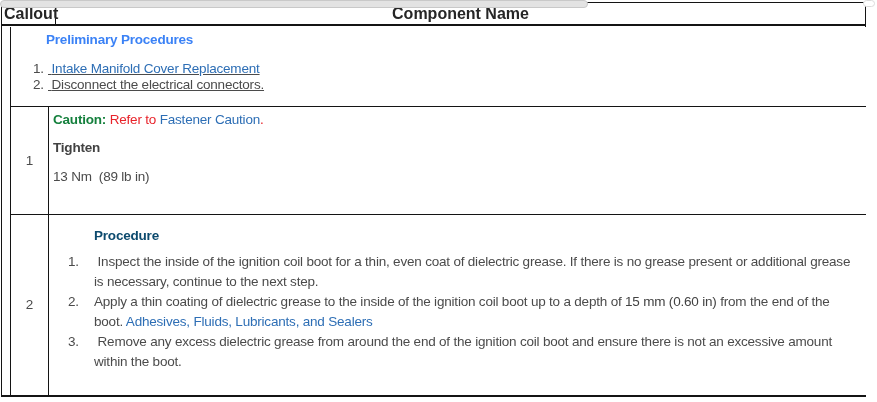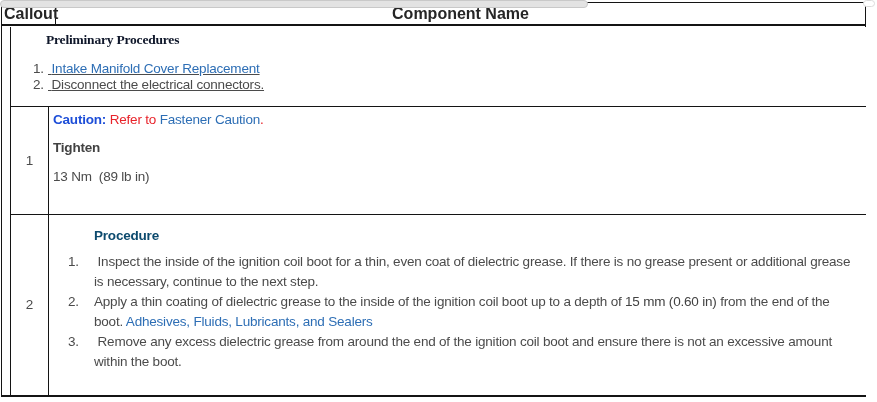--- a/index.html
+++ b/index.html
@@ -45,21 +45,21 @@
   .brow.r2 { height: 180px; border-bottom: none; }
 
   .callout-cell {
     width: 38px; border-right: 1px solid #141414; flex: 0 0 38px;
     display: flex; align-items: center; justify-content: center; font-size: 13.5px;
   }
   .content-cell { flex: 1; padding: 3px 10px 0 4px; overflow: hidden; }
   .prelim-cell { flex: 1; padding: 4px 10px 0 35px; overflow: hidden; }
 
   .bold { font-weight: normal; color: #424242; }
-  .prelim-title { font-weight: bold; color: #0f172a; line-height: 18px; font-family: Liberation Serif, serif; }
+  .prelim-title { font-weight: bold; color: #3b82f6; line-height: 18px; }
 
   a.link { color: #2d6eb5; text-decoration: none; cursor: pointer; }
 
   
   ol.olist { list-style: none; counter-reset: n; }
   ol.olist li { counter-increment: n; }
   ol.olist li::before {
     content: counter(n) ". ";
     display: inline-block; text-align: left;
   }
@@ -67,21 +67,21 @@
   ol.prelim-list li { line-height: 16px; }
   ol.prelim-list li::before { width: 15px; margin-left: -15px; }
 
   ol.proc-list { margin: 6px 0 0 0; padding-left: 41px; }
   ol.proc-list li { line-height: 20px; }
   ol.proc-list li::before { width: 26px; margin-left: -26px; }
 
   
   .p-component { margin: 0; }
   .p-caution { margin: 0; color: #e8232a; }
-  .p-caution .caution-label { font-weight: bold; color: #1d4ed8; }
+  .p-caution .caution-label { font-weight: bold; color: #15803d; }
   .p-tighten { margin-top: 8px; font-weight: bold; color: #424242; }
   .p-torque { margin-top: 9px; white-space: pre-wrap; }
 
   
   .p-procedure { margin: 8px 0 0 41px; font-weight: bold; color: #0c4a6e; }
 </style>
 </head>
 <body>
 
 <div class="page">

